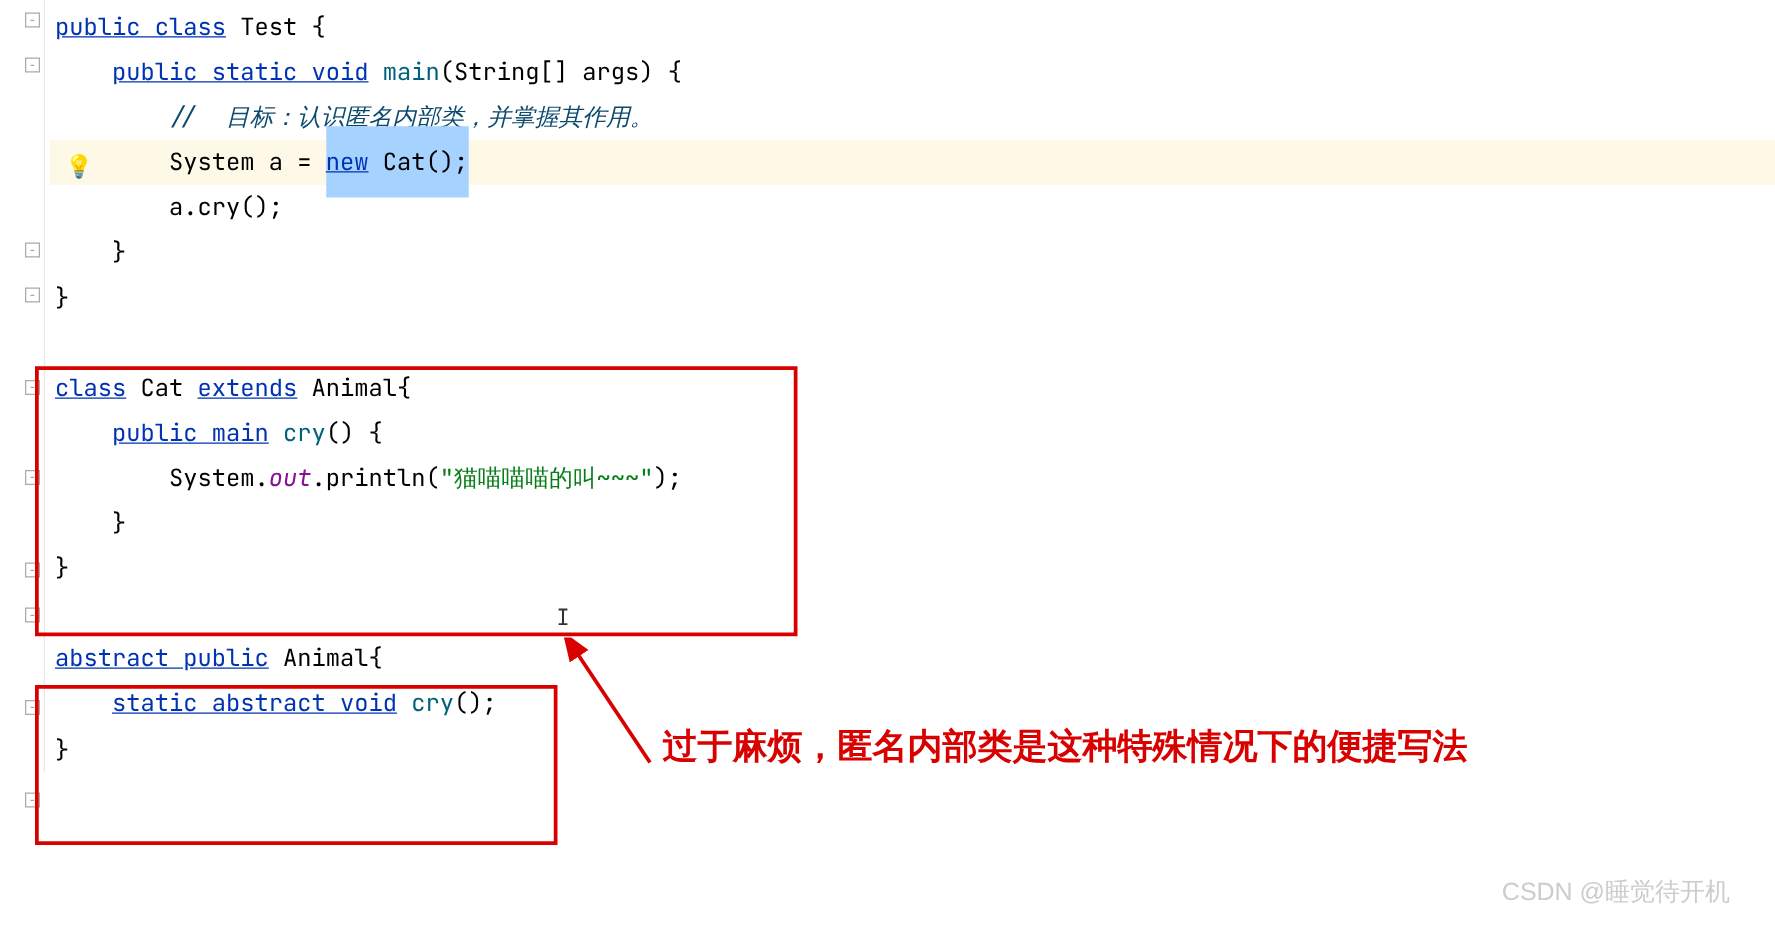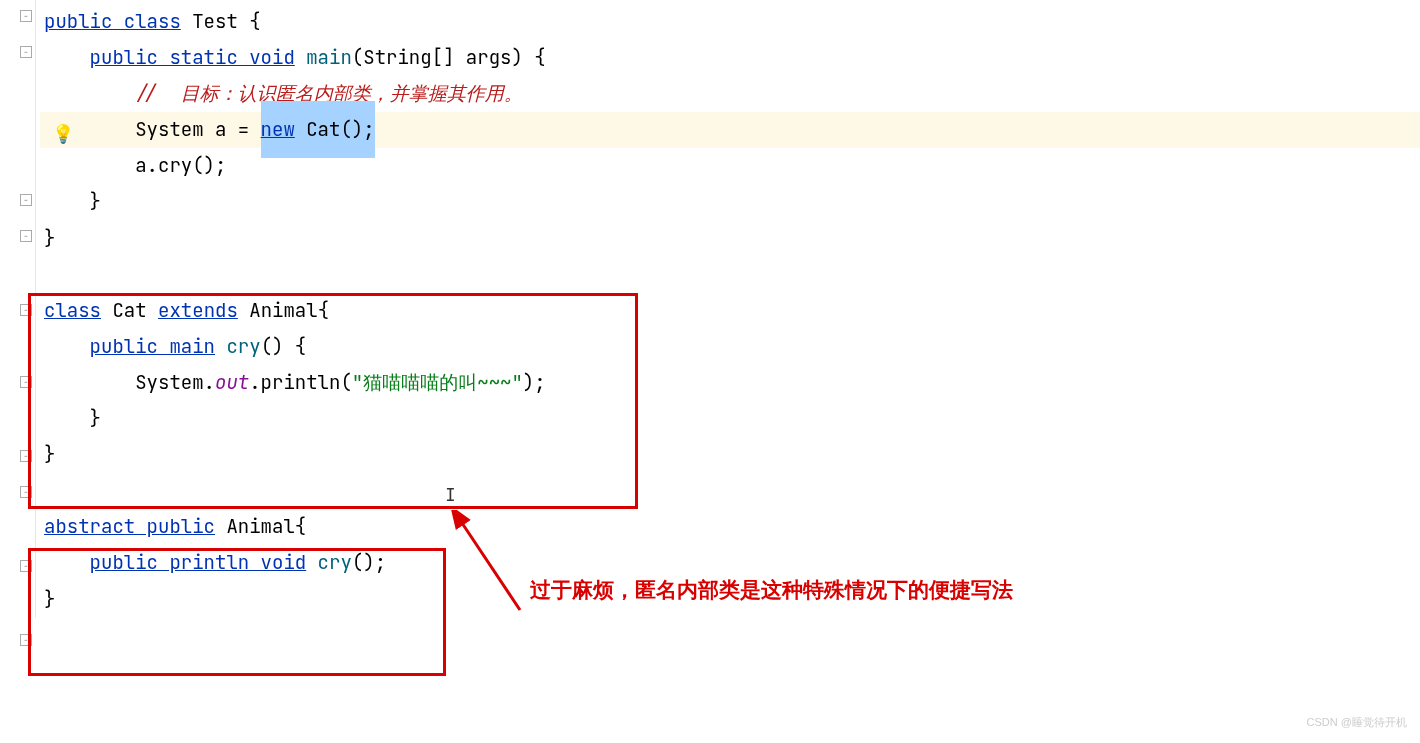--- a/index.html
+++ b/index.html
@@ -35,21 +35,21 @@
       font-size: 9px;
       line-height: 10px;
       text-align: center;
       color: #888;
     }
     .line { white-space: pre; padding-left: 4px; }
     .kw { color: #0033b3; text-decoration: underline; }
     .method { color: #00627a; text-align: right; }
     .field-static { color: #871094; font-style: italic; }
     .string { color: #067d17; }
-    .comment { color: #b91c1c; font-style: italic; }
+    .comment { color: #0c4a6e; font-style: italic; }
     .annotation { color: #9e880d; }
     .highlight-line {
       background: linear-gradient(to right, #fef9e7 0%, #fef9e7 100%);
     }
     .selection {
       background: #a6d2ff;
       padding: 16px 0;
     }
     .bulb {
       position: absolute;
@@ -72,34 +72,34 @@
       top: 548px;
       width: 418px;
       height: 128px;
     }
     .annotation-text {
       position: absolute;
       left: 530px;
       top: 570px;
       color: #d90000;
       font-weight: bold;
-      font-size: 21px;
+      font-size: 28px;
       font-family: "Microsoft YaHei", sans-serif;
     }
     .arrow {
       position: absolute;
       left: 450px;
       top: 510px;
     }
     .watermark {
       position: absolute;
-      right: 13px;
+      right: 36px;
       bottom: 10px;
       color: #ccc;
-      font-size: 11px;
+      font-size: 20px;
       font-family: "Microsoft YaHei", sans-serif;
     }
     .text-cursor-icon {
       position: absolute;
       left: 445px;
       top: 478px;
       font-size: 18px;
       color: #333;
     }
   </style>
@@ -130,21 +130,21 @@
   <div class="line"> </div>
 
   <div class="line"><span class="kw">class</span><span> Cat </span><span class="kw">extends</span><span> Animal{</span></div>
   <div class="line">    <span class="kw">public main</span><span class="method"> cry</span><span>() {</span></div>
   <div class="line">        <span>System.</span><span class="field-static">out</span><span>.println(</span><span class="string">"猫喵喵喵的叫~~~"</span><span>);</span></div>
   <div class="line">    <span>}</span></div>
   <div class="line"><span>}</span></div>
   <div class="line"> </div>
 
   <div class="line"><span class="kw">abstract public</span><span> Animal{</span></div>
-  <div class="line">    <span class="kw">public println void</span><span class="method"> cry</span><span>();</span></div>
+  <div class="line">    <span class="kw">static abstract void</span><span class="method"> cry</span><span>();</span></div>
   <div class="line"><span>}</span></div>
 
   <span class="bulb">💡</span>
 </div>
 
 <div class="red-box box1"></div>
 <div class="red-box box2"></div>
 
 <div class="text-cursor-icon">I</div>
 

